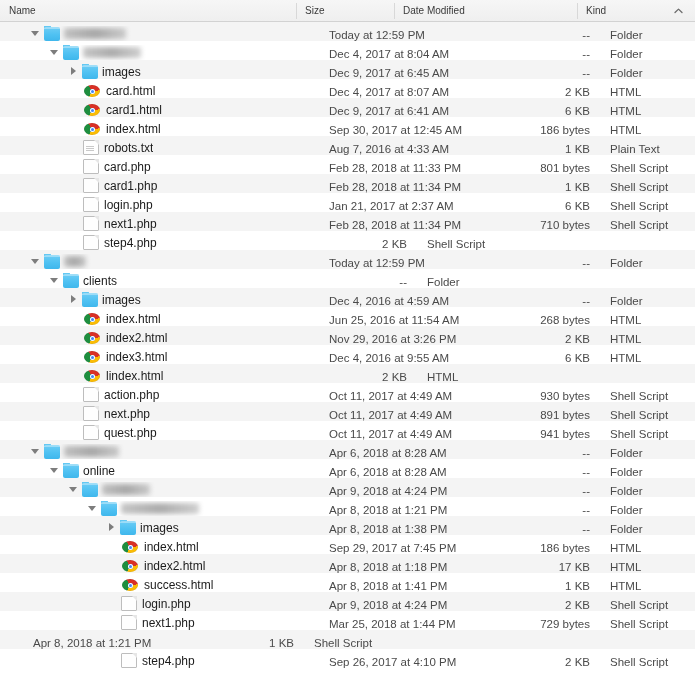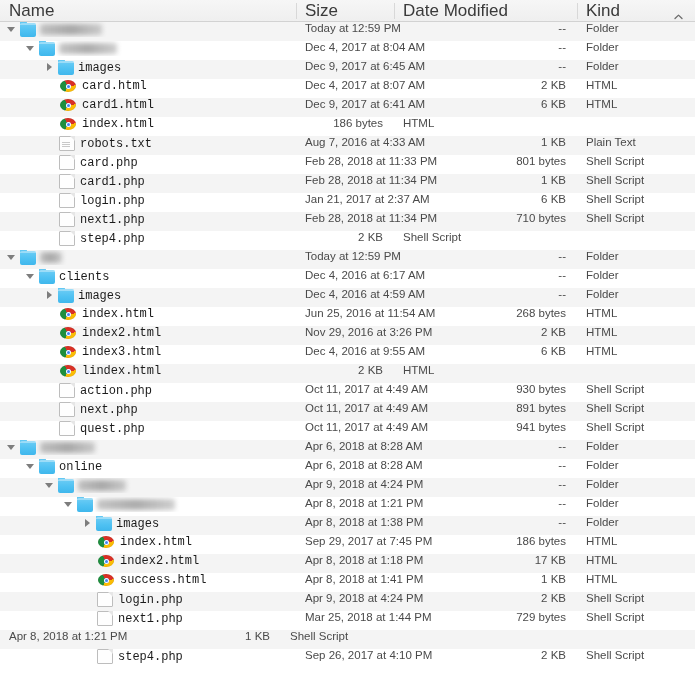--- a/index.html
+++ b/index.html
@@ -18,21 +18,21 @@
   }
 
   
   .hdr {
     position: relative;
     height: 22px;
     background: linear-gradient(to bottom, #f6f6f6 0%, #efefef 100%);
     border-bottom: 1px solid #d2d2d2;
     display: flex;
     align-items: center;
-    font-size: 17px;
+    font-size: 10px;
     color: #3a3a3a;
     user-select: none;
   }
   .hdr-cell {
     height: 22px;
     display: flex;
     align-items: center;
     position: relative;
     padding-left: 9px;
   }
@@ -52,35 +52,35 @@
     right: 12px; top: 50%;
     transform: translateY(-50%);
     width: 9px; height: 9px;
   }
 
   
   .rows { position: relative; }
   .row {
     display: flex;
     height: 19px;
-    align-items: flex-start;
+    align-items: flex-end;
     font-size: 12px;
     color: #1b1b1b;
     white-space: nowrap;
+    padding-left: 24px;
   }
   .row.alt { background: #f4f4f4; }
   .row.plain { background: #ffffff; }
 
   .c-name {
     width: 296px;
     display: flex;
     align-items: center;
     overflow: hidden;
     padding-right: 4px;
-    font-family: Liberation Mono, monospace;
   }
   .c-date {
     width: 183px;
     padding-left: 9px;
     color: #4a4a4a;
     font-size: 11.5px;
     overflow: hidden;
   }
   .c-size {
     width: 98px;
@@ -299,20 +299,21 @@
         <div class="c-size">6 KB</div>
         <div class="c-kind">HTML</div>
       </div>
       <div class="row plain">
         <div class="c-name">
           <span class="spacer" style="width: 44px;"></span>
           <span class="tri none"></span>
           <span class="ico html"></span>
           <span class="nm">index.html</span>
         </div>
+        <div class="c-date">Sep 30, 2017 at 12:45 AM</div>
         <div class="c-size">186 bytes</div>
         <div class="c-kind">HTML</div>
       </div>
       <div class="row alt">
         <div class="c-name">
           <span class="spacer" style="width: 44px;"></span>
           <span class="tri none"></span>
           <span class="ico doc doctext"></span>
           <span class="nm">robots.txt</span>
         </div>
@@ -385,21 +386,20 @@
         <div class="c-size">--</div>
         <div class="c-kind">Folder</div>
       </div>
       <div class="row plain">
         <div class="c-name">
           <span class="spacer" style="width: 25px;"></span>
           <span class="tri open"></span>
           <span class="ico folder"></span>
           <span class="nm">clients</span>
         </div>
-        <div class="c-date">Dec 4, 2016 at 6:17 AM</div>
         <div class="c-size">--</div>
         <div class="c-kind">Folder</div>
       </div>
       <div class="row alt">
         <div class="c-name">
           <span class="spacer" style="width: 44px;"></span>
           <span class="tri closed"></span>
           <span class="ico folder"></span>
           <span class="nm">images</span>
         </div>

